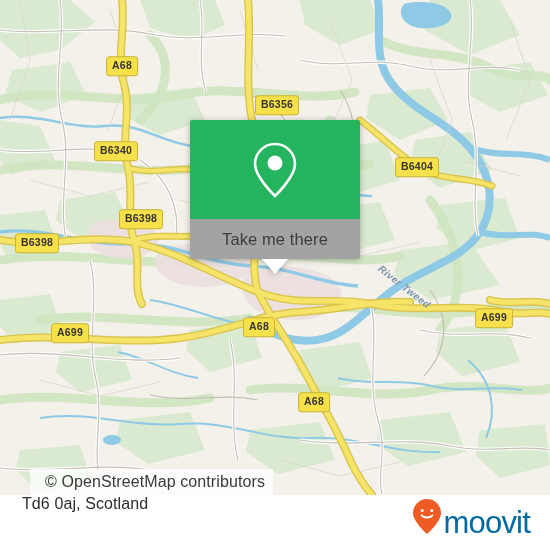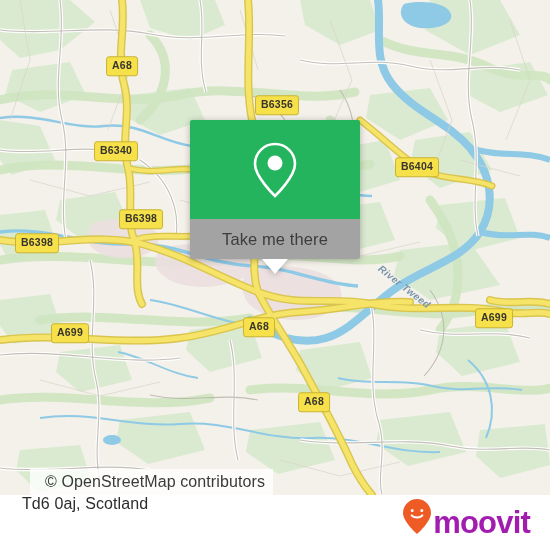--- a/index.html
+++ b/index.html
@@ -128,23 +128,23 @@
     color: #2d2d2d;
     font-size: 16px;
     letter-spacing: 0.1px;
   }
   #brand {
     display: flex;
     align-items: center;
     gap: 2px;
   }
   #brand-word {
-    color: #a21caf;
+    color: #0369a1;
     font-size: 31px;
-    font-weight: bold;
+    font-weight: normal;
     letter-spacing: -0.8px;
     line-height: 1;
     margin-top: 12px;
   }
 </style>
 </head>
 <body>
 
 <div id="app">
 

